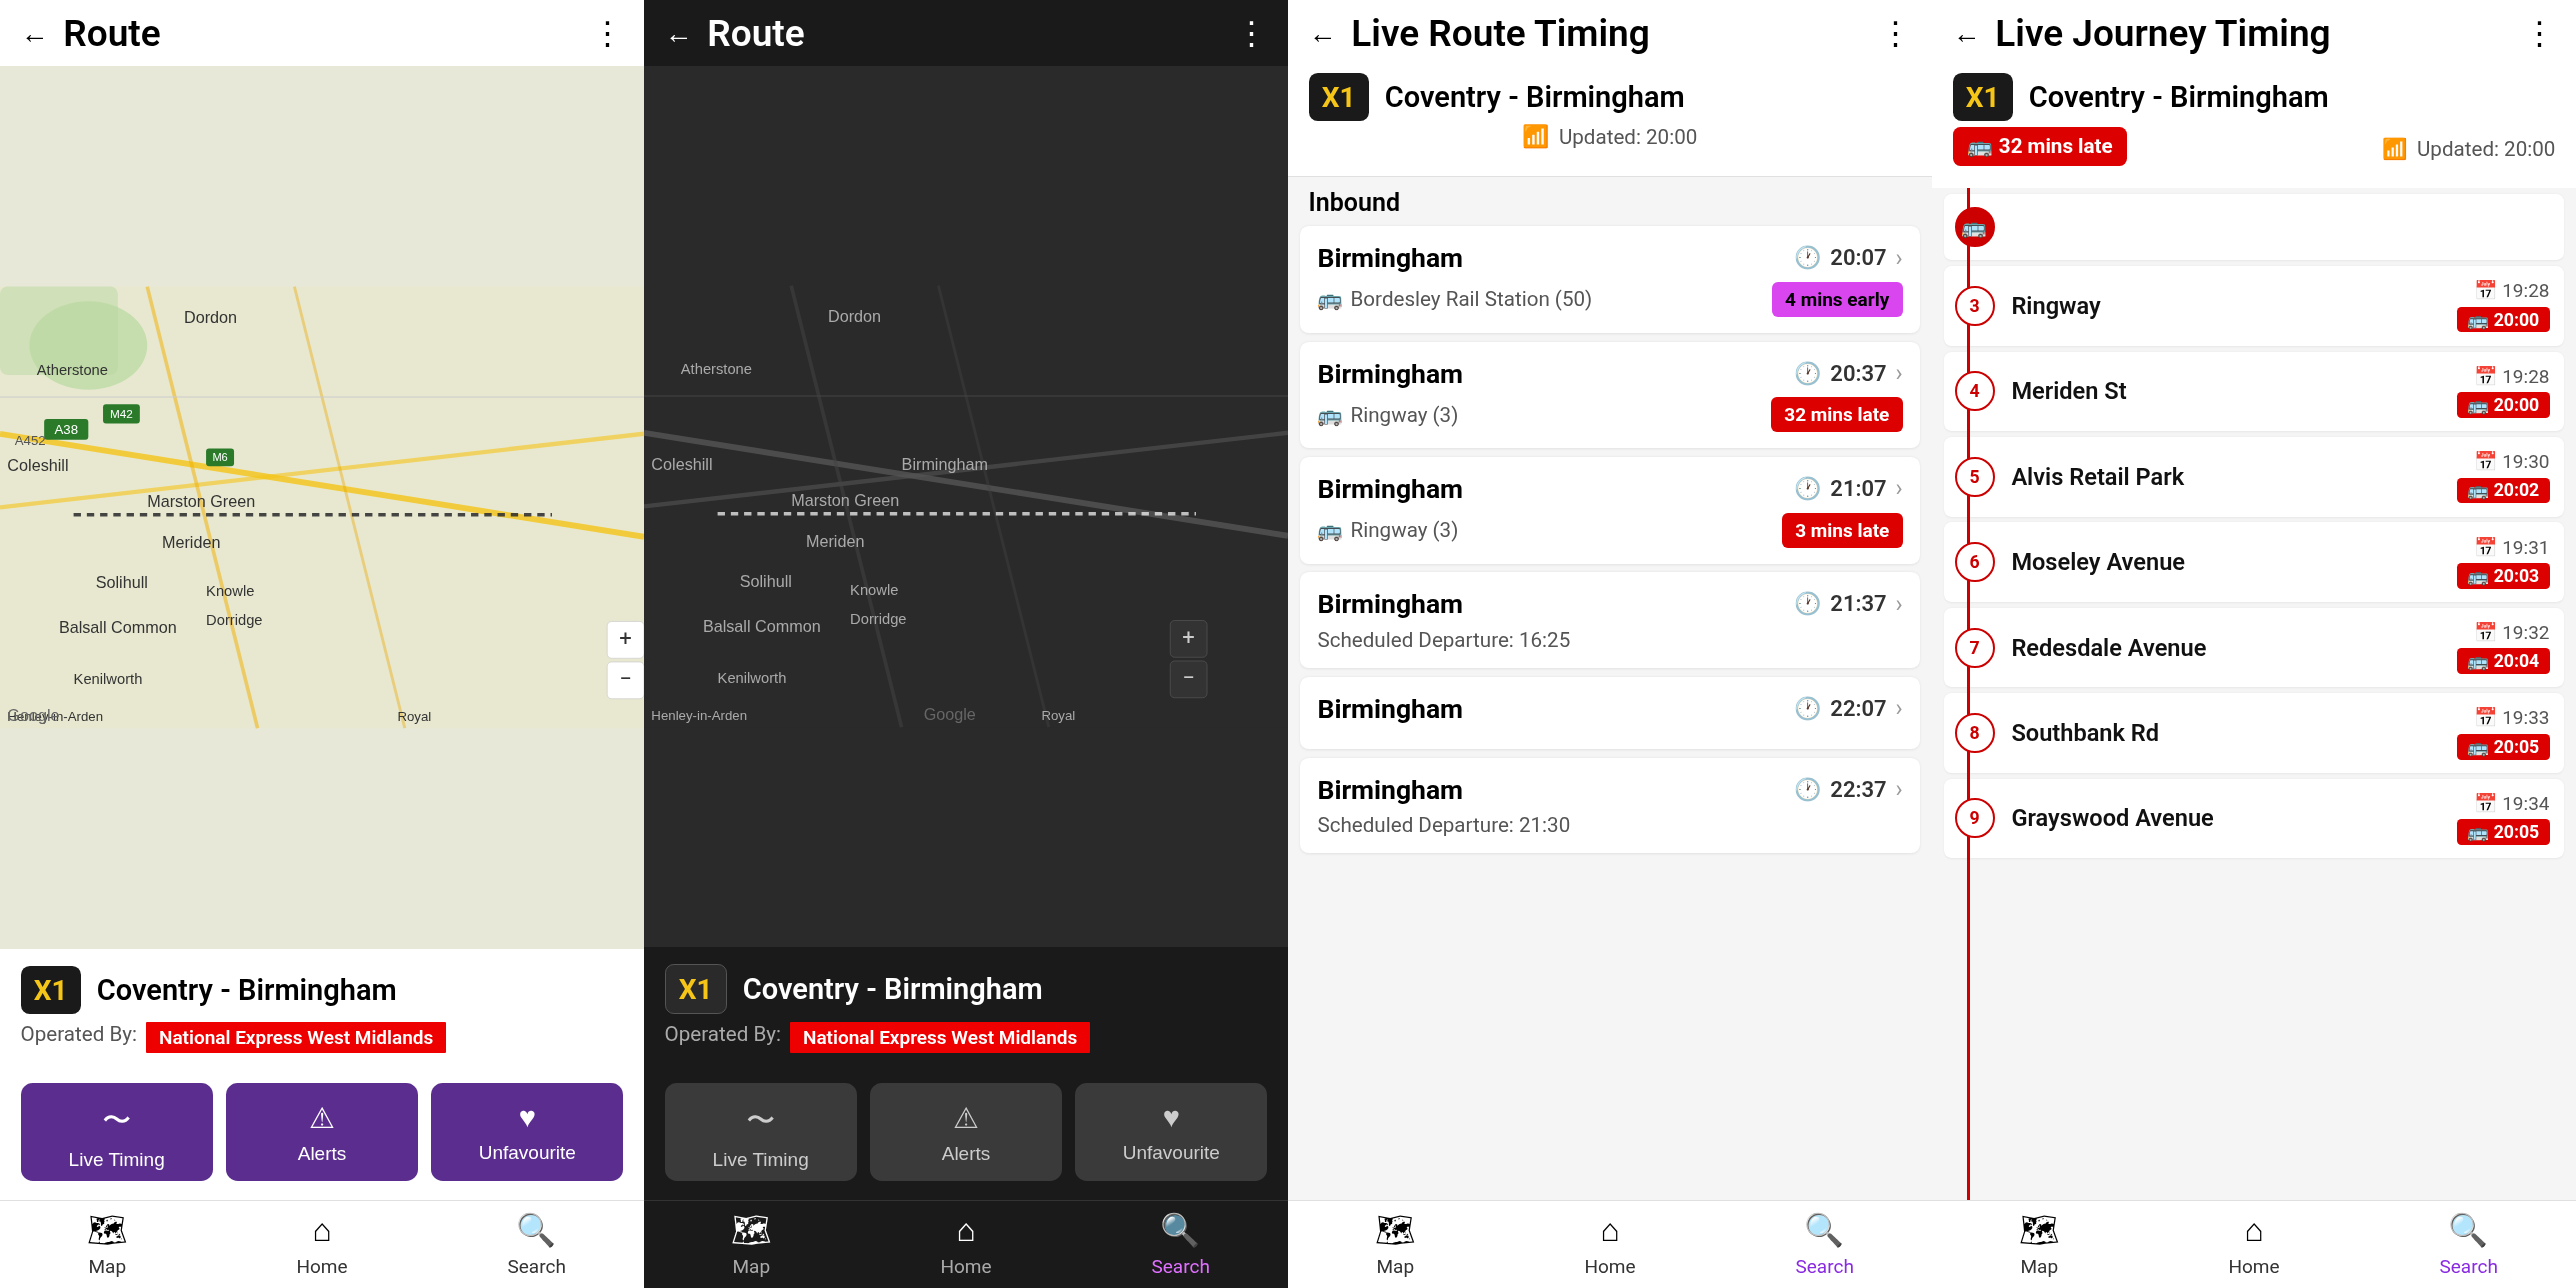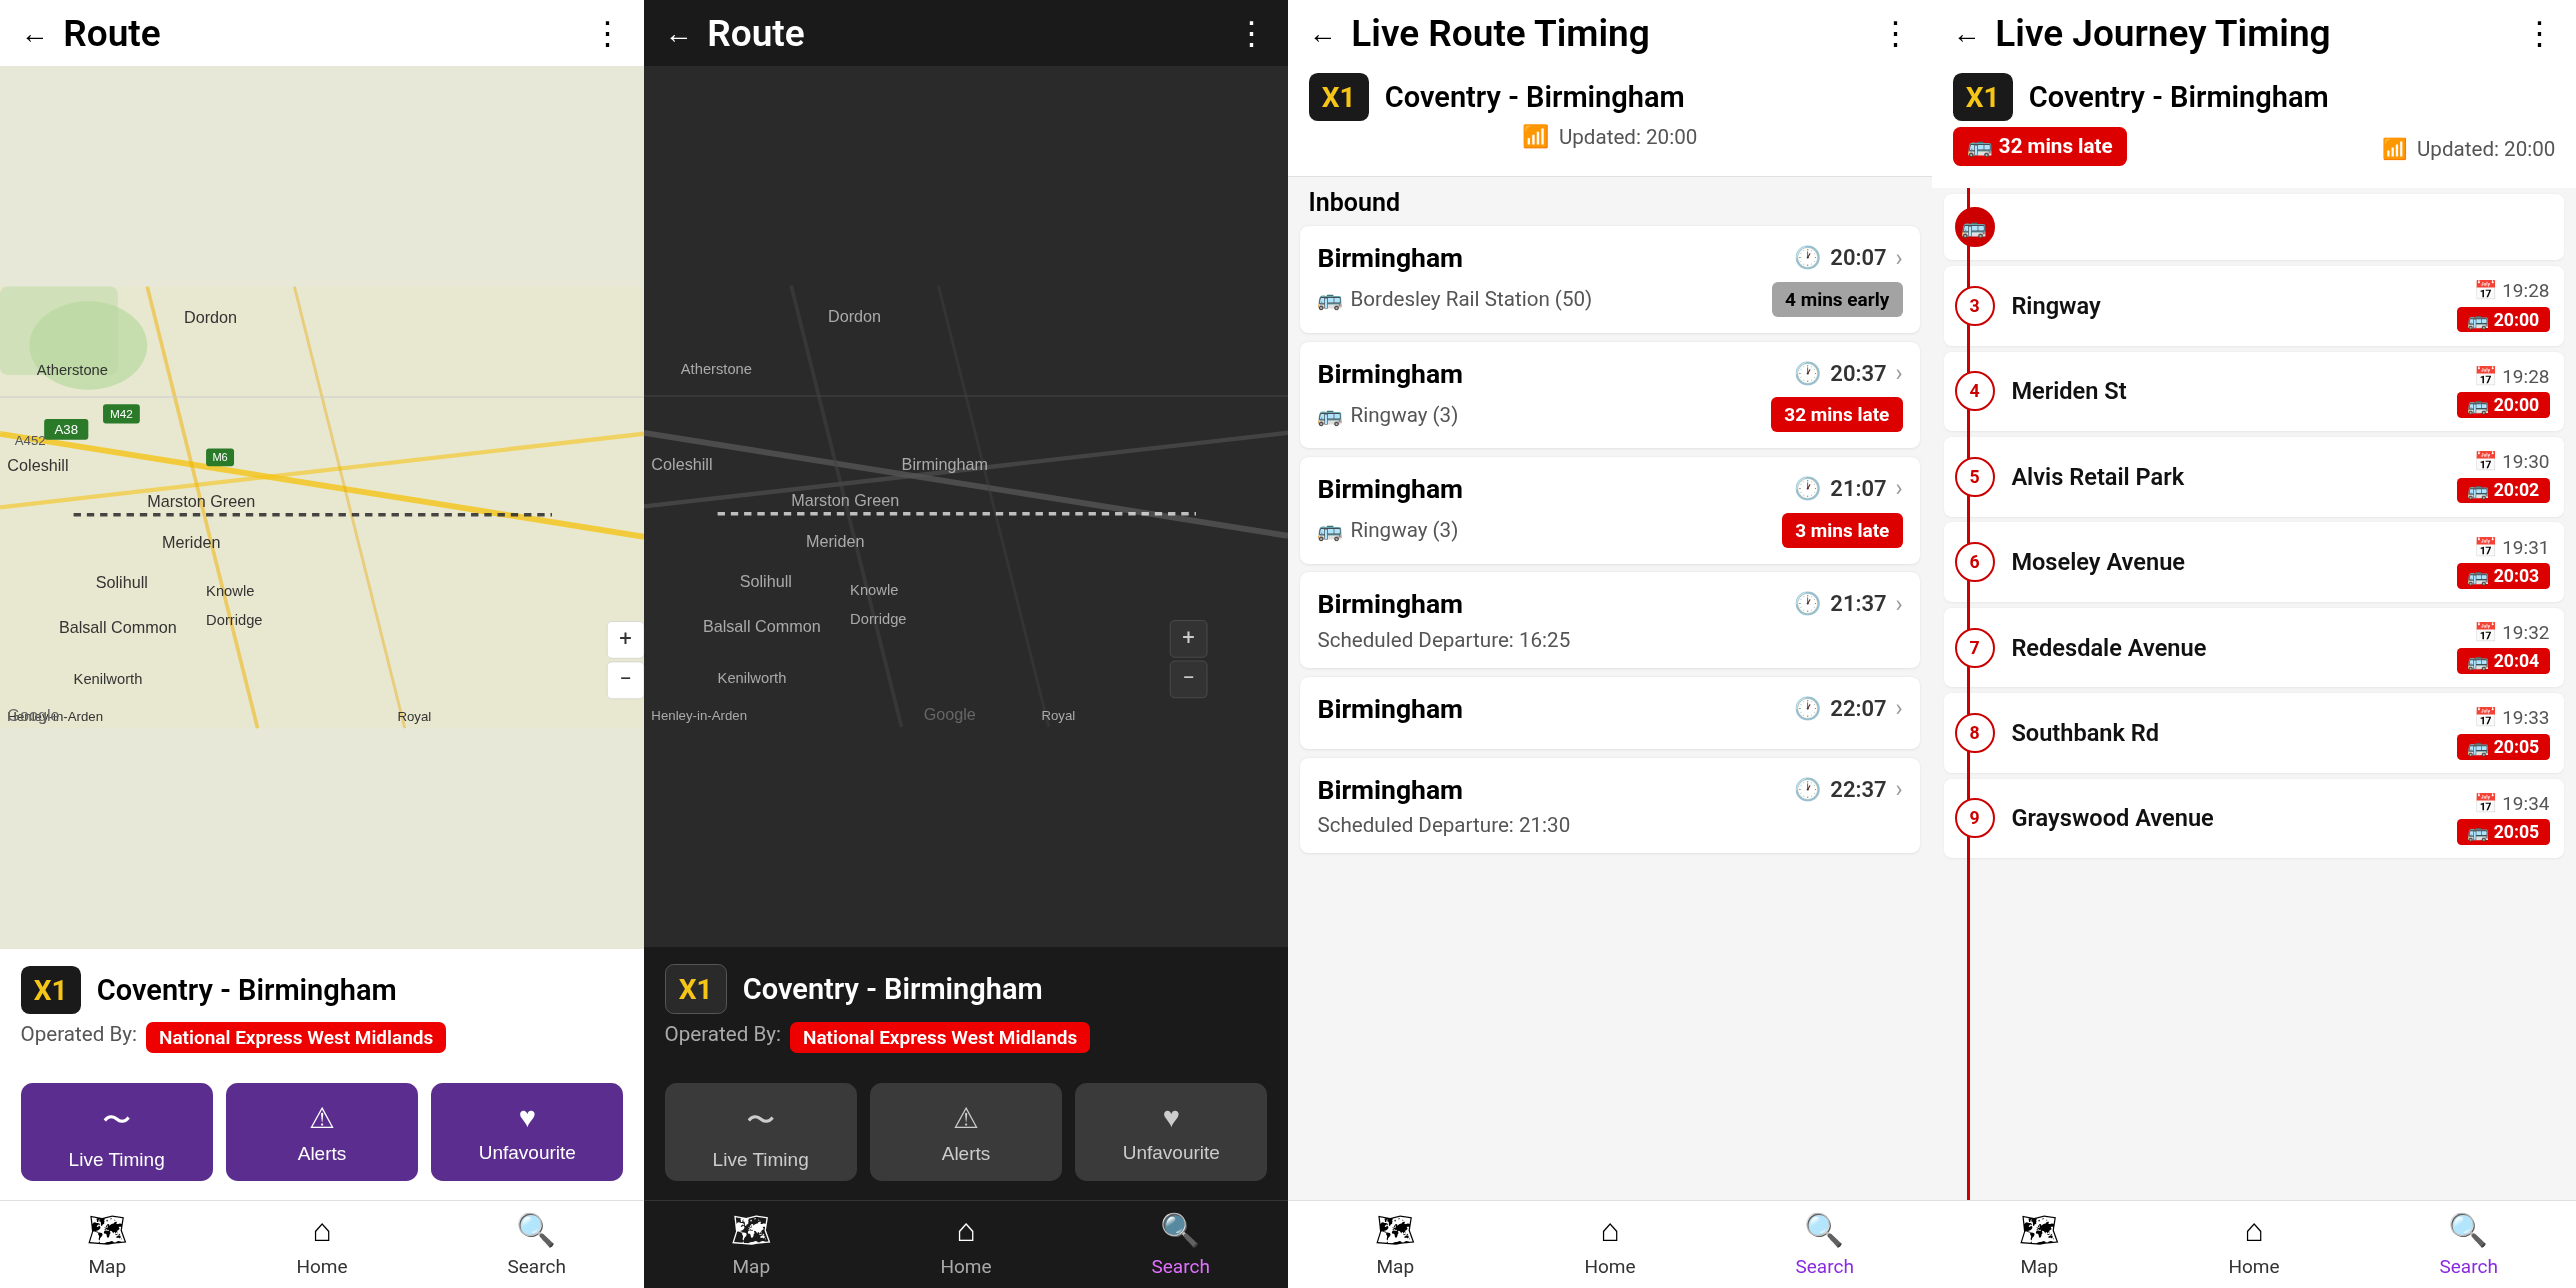--- a/index.html
+++ b/index.html
@@ -119,21 +119,21 @@
       margin-bottom: 30px;
     }
     .operator-row-dark { color: #aaa; }
     .operator-label { margin-right: 8.8px; }
     .operator-badge {
       background: #e00;
       color: #fff;
       font-size: 19px;
       font-weight: 600;
       padding: 4.4px 13.2px;
-      border-radius: 7px;
+      border-radius: 1px;
     }
 
     
     .action-btns {
       display: flex;
       gap: 13.2px;
       margin-bottom: 7.4px;
     }
     .action-btn {
       flex: 1;
@@ -256,21 +256,21 @@
     .dep-stop-icon { font-size: 20.6px; }
     .status-badge {
       padding: 5.9px 13.2px;
       border-radius: 5.9px;
       font-size: 19px;
       font-weight: 700;
       color: #fff;
       white-space: nowrap;
     }
     .status-red   { background: #d00; }
-    .status-yellow { background: #a3a3a3; color: #000; }
+    .status-yellow { background: #d946ef; color: #000; }
 
     
     .panel-journey {
       background: #f5f5f5;
     }
 
     .journey-header {
       background: #fff;
       padding: 7.4px 20.6px 11.8px;
     }

